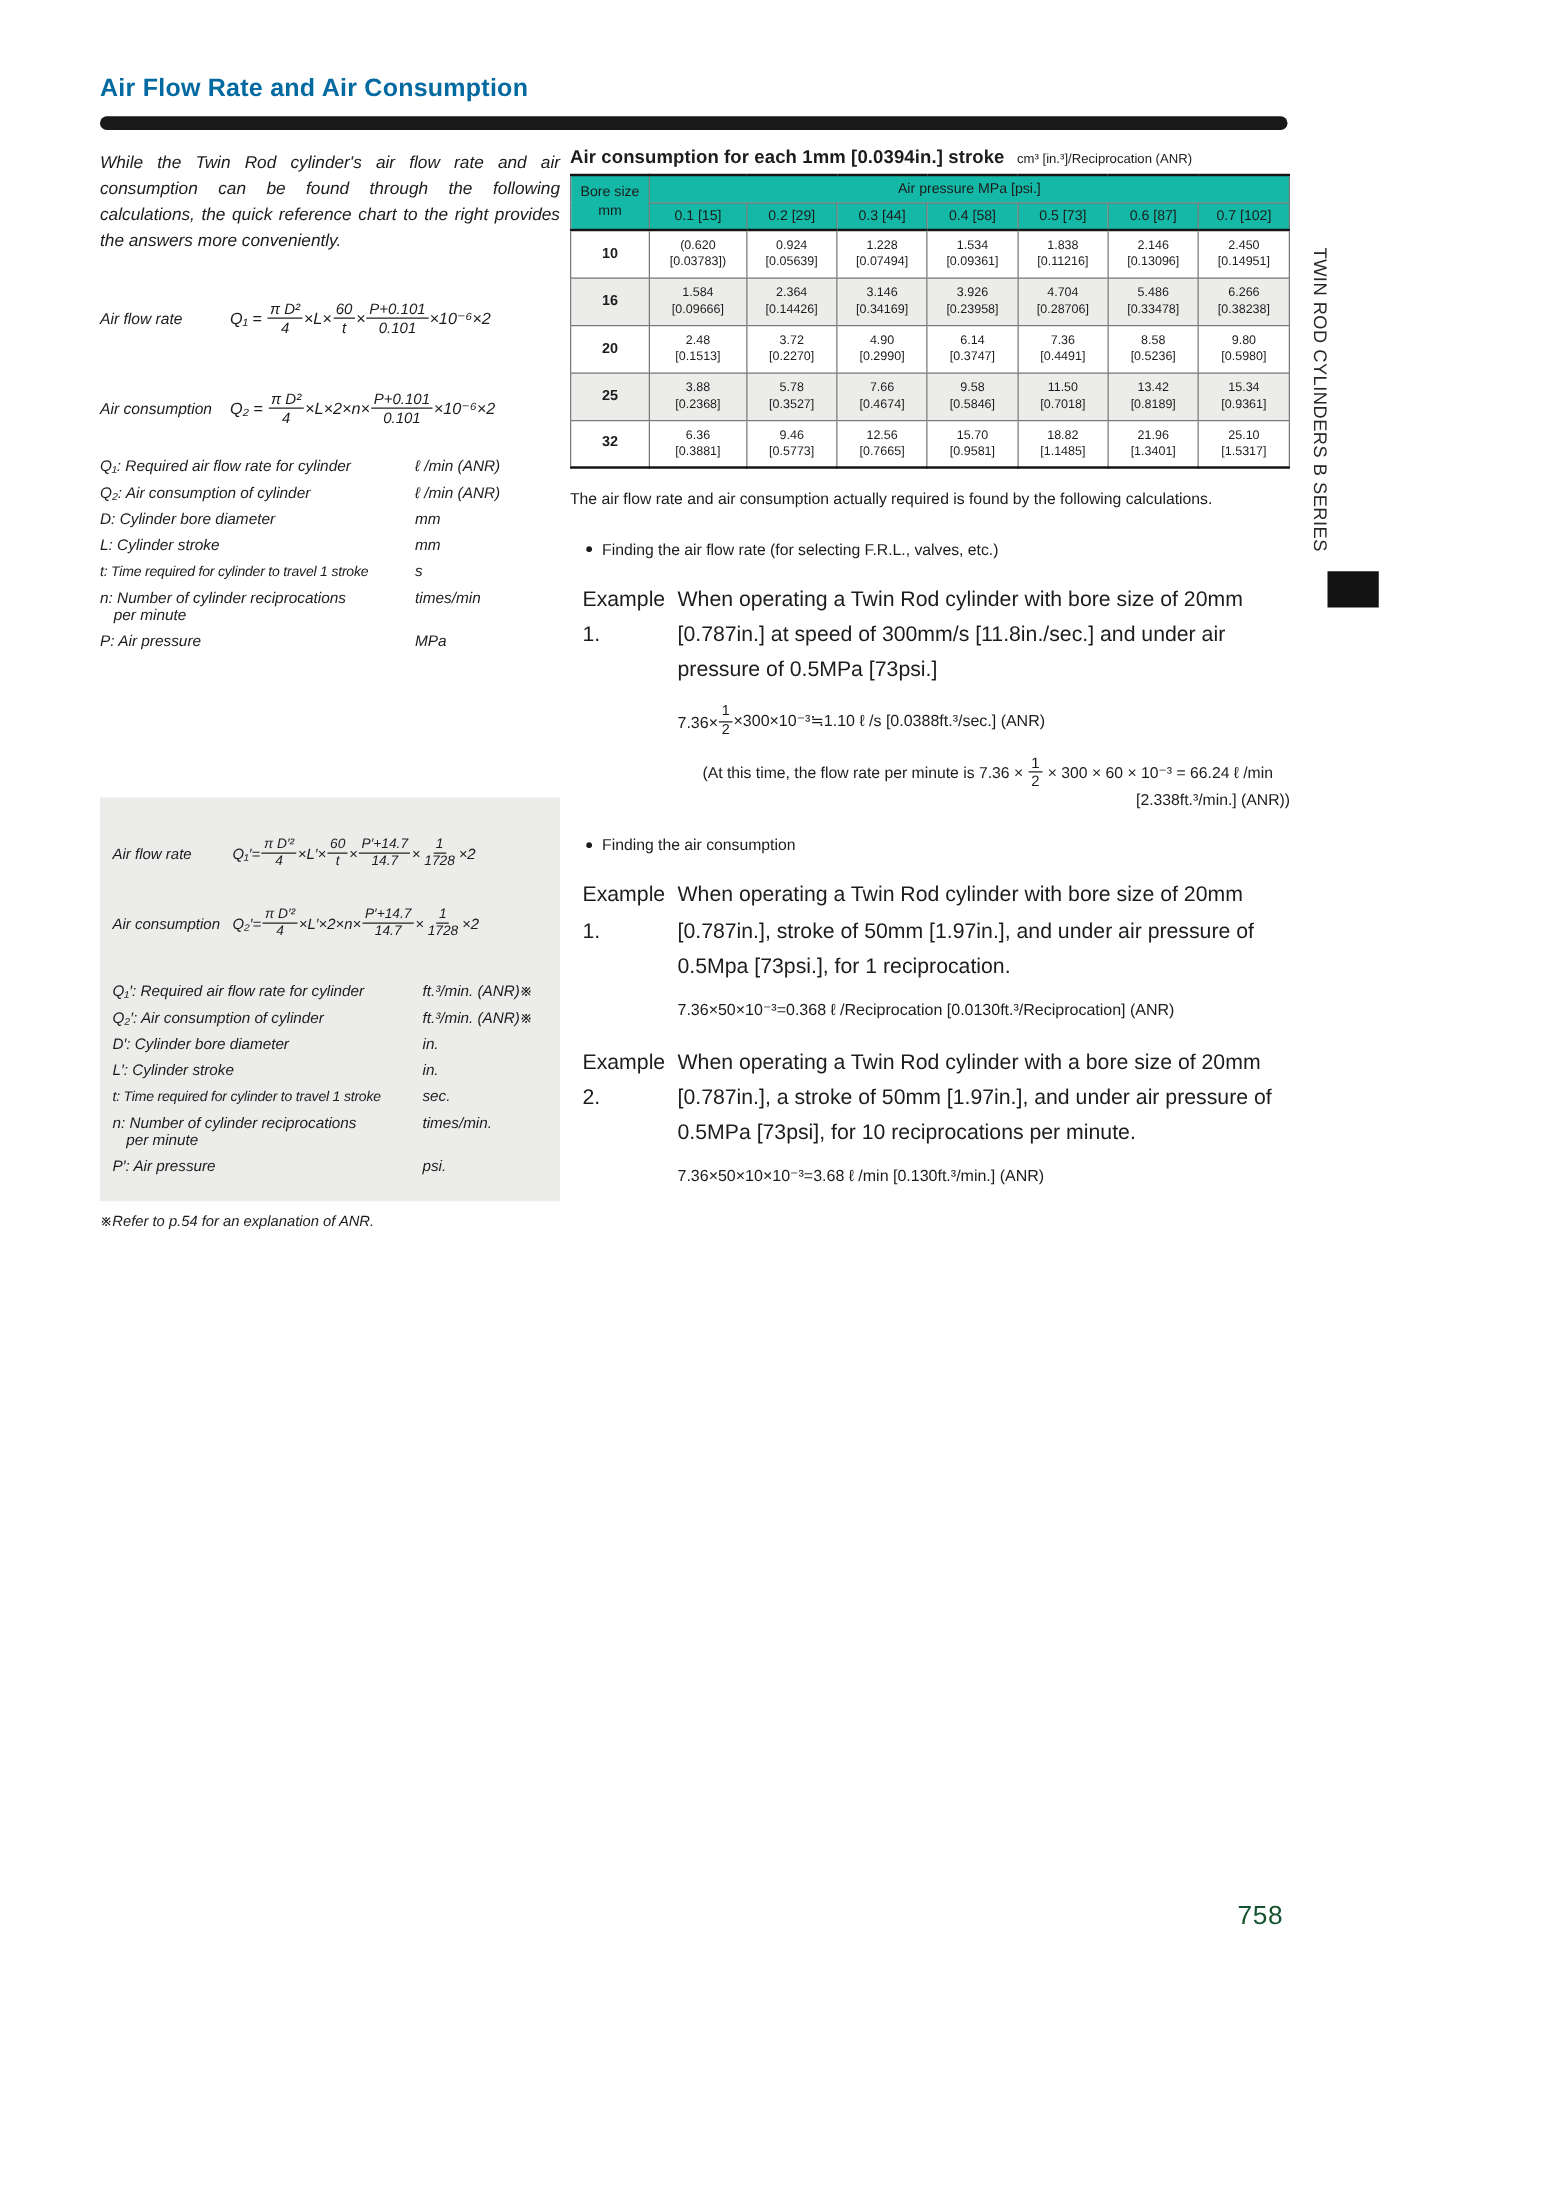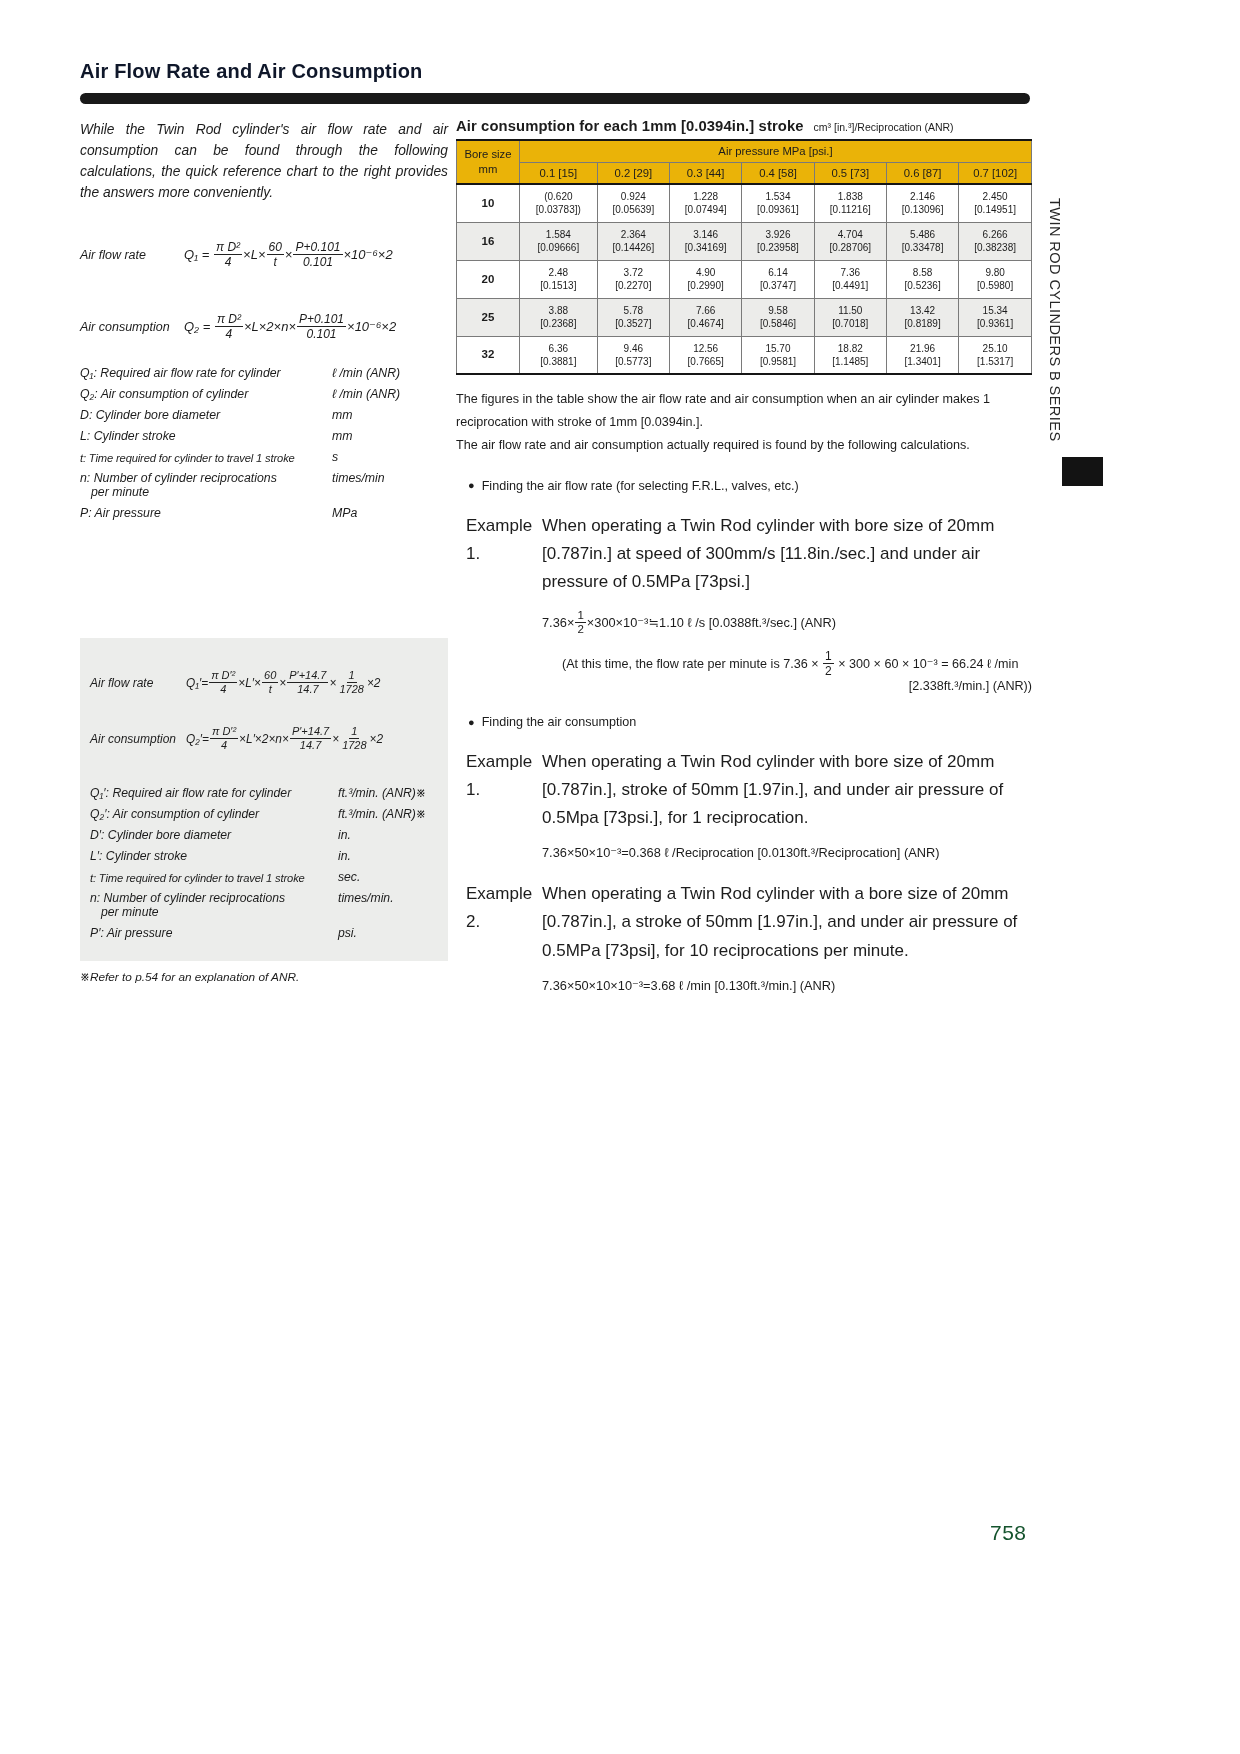--- a/index.html
+++ b/index.html
@@ -5,21 +5,21 @@
   * { margin:0; padding:0; box-sizing:border-box; }
   html,body { background:#ffffff; }
   body {
     width:1240px; height:1754px; position:relative;
     font-family:"Liberation Sans","DejaVu Sans",sans-serif;
     color:#1c1c1c; overflow:hidden;
   }
   .page { position:absolute; inset:0; }
 
   
-  .title { position:absolute; left:80px; top:60px; font-size:20px; font-weight:bold; letter-spacing:.2px; color:#0f172a; }
+  .title { position:absolute; left:80px; top:60px; font-size:20px; font-weight:bold; letter-spacing:.2px; color:#0369a1; }
   .title-bar { position:absolute; left:80px; top:93px; width:950px; height:11px; background:#191919; border-radius:6px; }
 
   
   .left-col { position:absolute; left:80px; top:120px; width:368px;font-style:italic; }
   .intro { font-size:13.8px; line-height:1.52; text-align:justify; }
 
   .feq { display:flex; align-items:center; margin-top:30px; min-height:42px; }
   .feq-label { width:104px; flex:none; font-size:12.5px; }
   .formula { display:inline-flex; align-items:center; font-size:13px; white-space:pre; }
   .fseg { white-space:pre; }
@@ -45,21 +45,21 @@
 
   
   .right-col { position:absolute; left:456px; top:118px; width:576px; }
   .table-title-row { display:flex; align-items:baseline; }
   .tbl-title { font-size:14.8px; font-weight:bold; letter-spacing:.1px; }
   .tbl-unit { font-size:10.5px; margin-left:10px; }
 
   table.ctable { border-collapse:collapse; width:100%; margin-top:5px;
     border-top:2.5px solid #151515; border-bottom:2.5px solid #151515; }
   .ctable th, .ctable td { border:1px solid #7a7a7a; text-align:center; vertical-align:middle; }
-  .ctable thead th { background:#eab308; font-weight:normal; font-size:11.3px; }
+  .ctable thead th { background:#14b8a6; font-weight:normal; font-size:11.3px; }
   .ctable thead tr:first-child th { height:22px; }
   .ctable thead tr:last-child th { height:22px; border-bottom:2.5px solid #151515; }
   th.bore-h { width:63px; border-bottom:2.5px solid #151515; line-height:1.35; }
   .ctable tbody td { height:38px; font-size:10px; line-height:1.3; padding:2px 1px; }
   .ctable tbody td.bore { font-weight:bold; font-size:11.5px; }
   .ctable tbody tr.shade td { background:#ececea; }
 
   .notes { margin-top:13px; font-size:12.6px; line-height:1.82; }
 
   .section { margin-top:22px; }
@@ -354,21 +354,20 @@
             </td>
             <td>
               <div>25.10</div>
               <div>[1.5317]</div>
             </td>
           </tr>
         </tbody>
     </table>
 
     <div class="notes" id="table-notes">
-        <div>The figures in the table show the air flow rate and air consumption when an air cylinder makes 1 reciprocation with stroke of 1mm [0.0394in.].</div>
         <div>The air flow rate and air consumption actually required is found by the following calculations.</div>
       </div>
 
     <div class="section">
       <div class="sec-head">
         <span class="bullet">●</span>
         <span>Finding the air flow rate (for selecting F.R.L., valves, etc.)</span>
       </div>
       <div class="example">
         <span class="ex-label">Example 1.</span>

